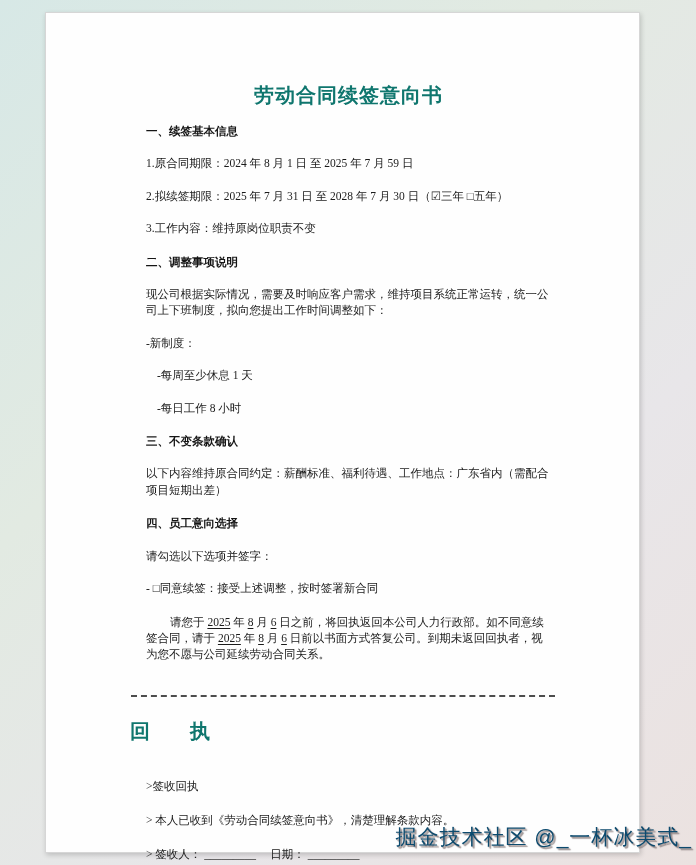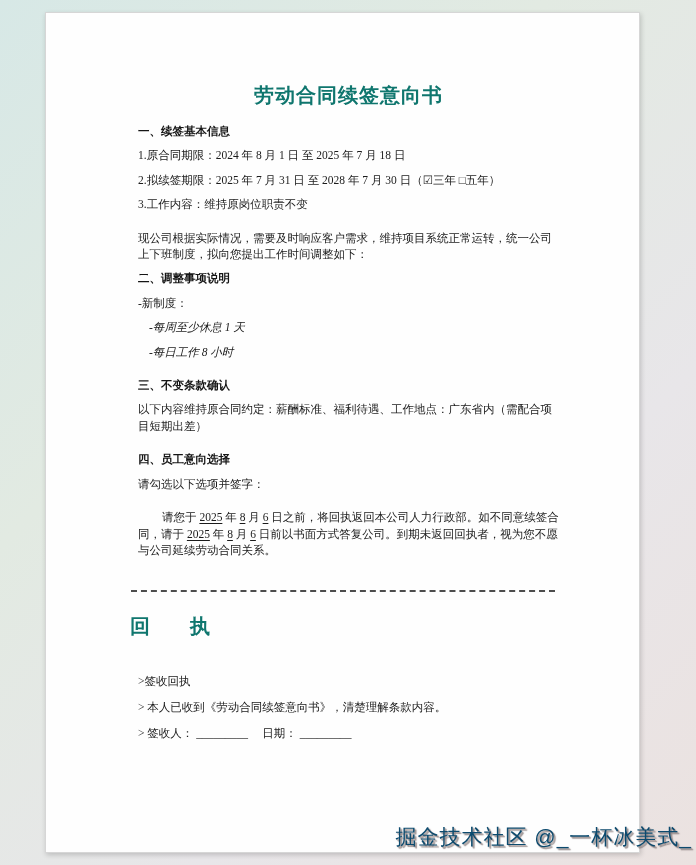--- a/index.html
+++ b/index.html
@@ -31,24 +31,24 @@
     text-align: center;
     color: #0f766e;
     letter-spacing: 1px;
     margin: 0 0 16px 0;
     line-height: 24px;
   }
   .sec { margin: 0 0 17px 0; }
   .line {
     font-size: 11.5px;
     line-height: 16.4px;
-    margin: 8px;
+    margin: 16px;
   }
   .head { font-weight: bold; color: #151515; }
-  .indent1 { padding-left: 11px; font-style: italic; }
+  .indent1 { padding-left: 11px; }
   .notice { text-indent: 24px; }
   .u { text-decoration: underline; text-underline-offset: 2px; }
   .pre { white-space: pre-wrap; }
   .sig-block { margin-top: 22px; }
   .sig-block .line { line-height: 16px; }
   .divider {
     width: 424px;
     height: 0;
     border-top: 2px dashed #4d4d4d;
     margin: 32px 0 0 1px;
@@ -80,41 +80,42 @@
 </style>
 </head>
 <body>
 
 <div class="page">
 
   <h1 class="doc-title">劳动合同续签意向书</h1>
 
   <div class="sec">
     <p class="line head">一、续签基本信息</p>
-    <p class="line">1.原合同期限：2024 年 8 月 1 日  至  2025 年 7 月 18 日</p>
+    <p class="line">1.原合同期限：2024 年 8 月 1 日  至  2025 年 7 月 59 日</p>
     <p class="line">2.拟续签期限：2025 年 7 月 31 日  至  2028 年 7 月 30 日（☑三年  □五年）</p>
     <p class="line">3.工作内容：维持原岗位职责不变</p>
   </div>
 
   <div class="sec">
+    <p class="line head">二、调整事项说明</p>
     <p class="line">现公司根据实际情况，需要及时响应客户需求，维持项目系统正常运转，统一公司上下班制度，拟向您提出工作时间调整如下：</p>
-    <p class="line head">二、调整事项说明</p>
     <p class="line">-新制度：</p>
     <p class="line indent1">-每周至少休息 1 天</p>
     <p class="line indent1">-每日工作 8 小时</p>
   </div>
 
   <div class="sec">
     <p class="line head">三、不变条款确认</p>
     <p class="line">以下内容维持原合同约定：薪酬标准、福利待遇、工作地点：广东省内（需配合项目短期出差）</p>
   </div>
 
   <div class="sec">
     <p class="line head">四、员工意向选择</p>
     <p class="line">请勾选以下选项并签字：</p>
+    <p class="line"><span>- </span><span>□</span><span>同意续签：接受上述调整，按时签署新合同</span></p>
   </div>
 
   <p class="line notice"><span>请您于 </span><span class="u">2025</span><span> 年 </span><span class="u">8</span><span> 月 </span><span class="u">6</span><span> 日之前，将回执返回本公司人力行政部。如不同意续签合同，请于 </span><span class="u">2025</span><span> 年 </span><span class="u">8</span><span> 月 </span><span class="u">6</span><span> 日前以书面方式答复公司。到期未返回回执者，视为您不愿与公司延续劳动合同关系。</span></p>
 
 
   <div class="divider"></div>
 
   <h2 class="receipt-title">回　　执</h2>
 
   <div class="receipt-lines">

